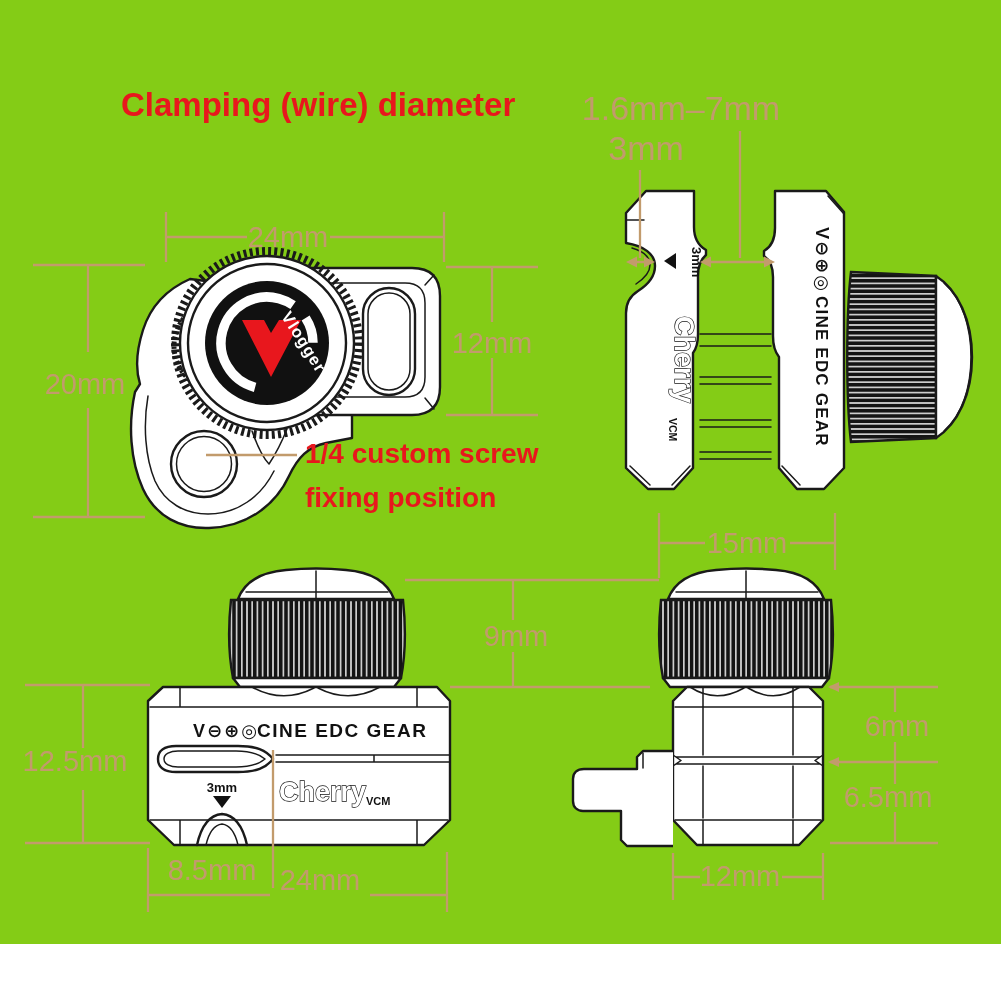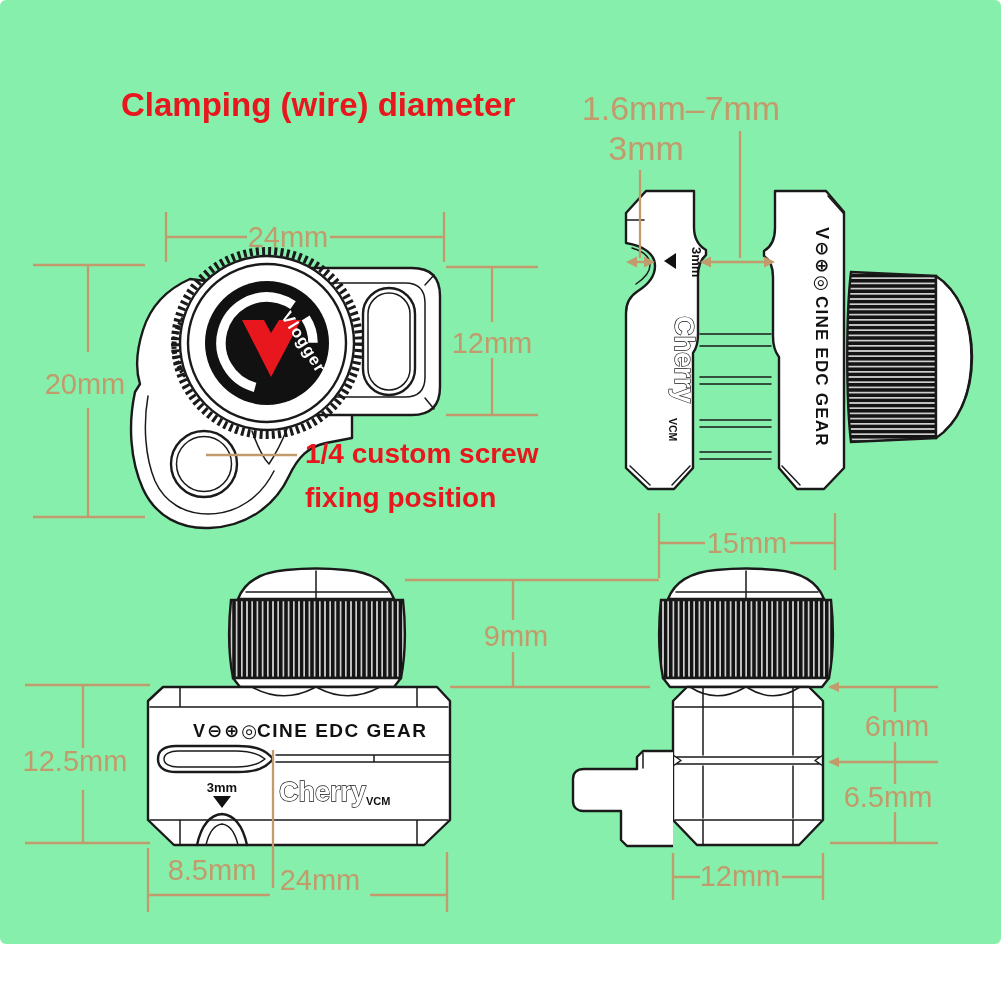--- a/index.html
+++ b/index.html
@@ -1,16 +1,16 @@
 <!DOCTYPE html>
 <html><head>
 <meta charset="utf-8">
 <style>
   html,body{margin:0;padding:0;background:#ffffff;}
-  .stage{width:1001px;height:944px;position:relative;background:#86efac;overflow:hidden;border-radius:6px;}
+  .stage{width:1001px;height:944px;position:relative;background:#84cc16;overflow:hidden;}
   text{font-family:"Liberation Sans","DejaVu Sans",sans-serif;}
   .ink{stroke:#1a1a1a;stroke-width:2.4;fill:none;stroke-linejoin:round;stroke-linecap:round;}
   .inkf{stroke:#1a1a1a;stroke-width:2.4;fill:#ffffff;stroke-linejoin:round;stroke-linecap:round;}
   .thin{stroke:#1a1a1a;stroke-width:1.5;fill:none;stroke-linejoin:round;stroke-linecap:round;}
   .dim{stroke:#C29B6C;stroke-width:2.3;fill:none;}
   .dimtxt{fill:#C29B6C;font-size:29px;}
   .bigtxt{fill:#C29B6C;font-size:34px;}
   .redtxt{fill:#E8171D;font-weight:bold;}
   .outline-label{fill:#ffffff;stroke:#111111;stroke-width:1.3;paint-order:stroke;font-weight:bold;}
 </style>

